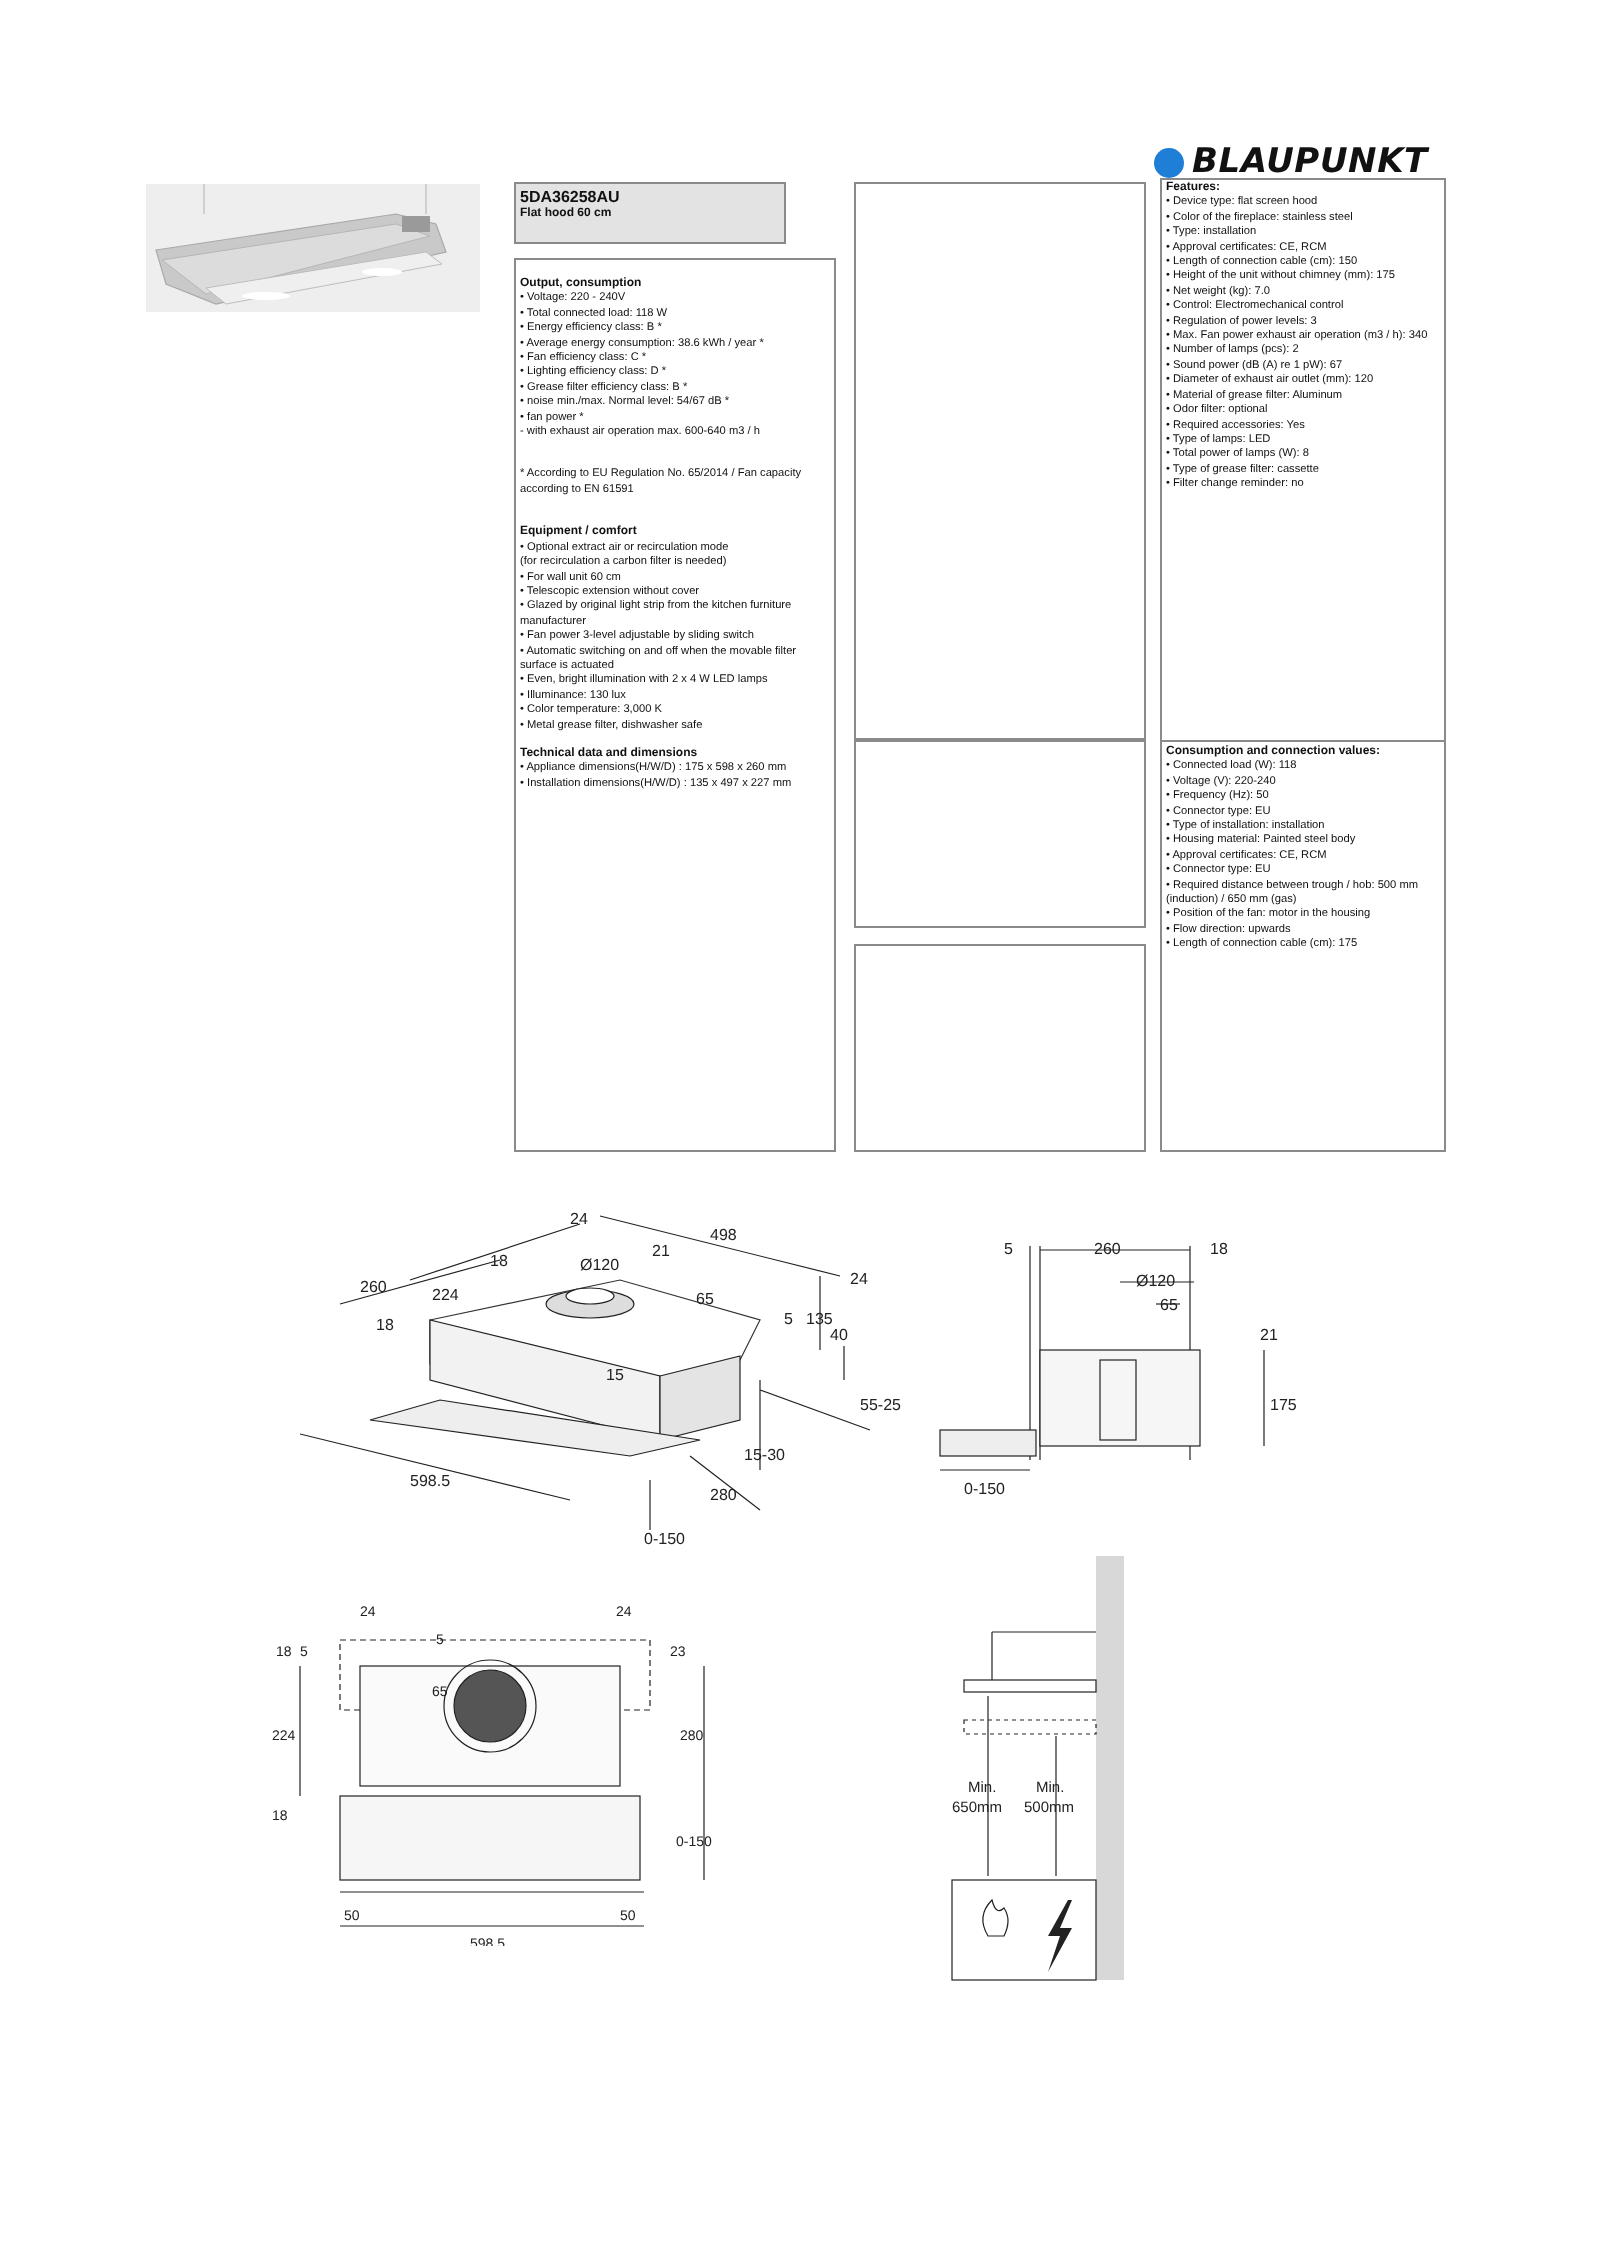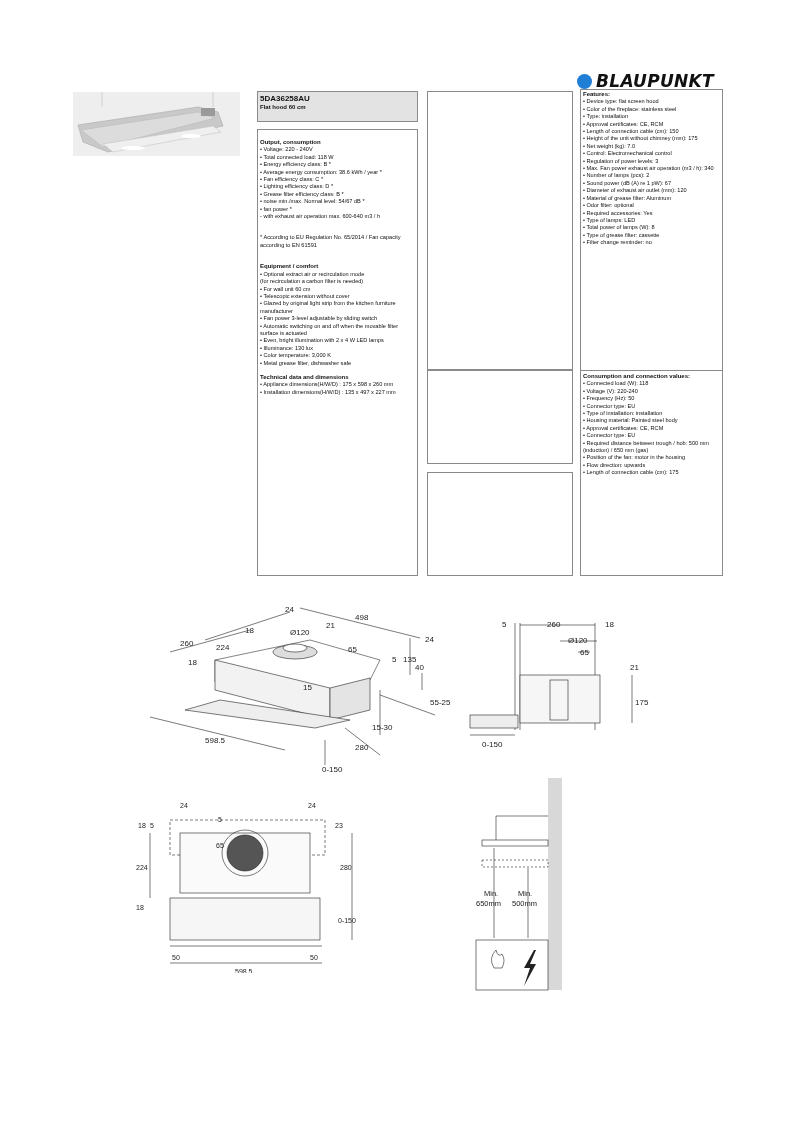--- a/index.html
+++ b/index.html
@@ -34,21 +34,21 @@
     <line x1="140" y1="0" x2="140" y2="15" stroke="#cfcfcf" stroke-width="1"></line>
     <polygon points="5,33 125,15 145,20 150,34 35,60 10,50" fill="#c9c9c9" stroke="#a9a9a9" stroke-width="0.6"></polygon>
     <polygon points="8,38 125,20 142,26 30,55" fill="#dcdcdc" stroke="#b5b5b5" stroke-width="0.5"></polygon>
     <polygon points="30,52 140,34 148,40 40,60" fill="#efefef" stroke="#bdbdbd" stroke-width="0.5"></polygon>
     <rect x="128" y="16" width="14" height="8" fill="#9a9a9a"></rect>
     <ellipse cx="60" cy="56" rx="12" ry="2" fill="#ffffff"></ellipse>
     <ellipse cx="118" cy="44" rx="10" ry="2" fill="#ffffff"></ellipse>
   </svg>
 </div>
 
-<div class="box hdr" style="left:257px; top:91px; width:161px; height:31px; padding:2px 2px;">
+<div class="box hdr" style="left:257px; top:91px; width:136px; height:31px; padding:2px 2px;">
   <div class="model">5DA36258AU</div>
   <div class="sub">Flat hood  60 cm</div>
 </div>
 
 <div class="box txt" style="left:257px; top:129px; width:161px; height:447px;">
   <div class="gap"></div>
   <div class="h">Output, consumption</div>
   <div class="li">• Voltage: 220 - 240V</div>
   <div class="li">• Total connected load: 118 W</div>
   <div class="li">• Energy efficiency class: B *</div>

